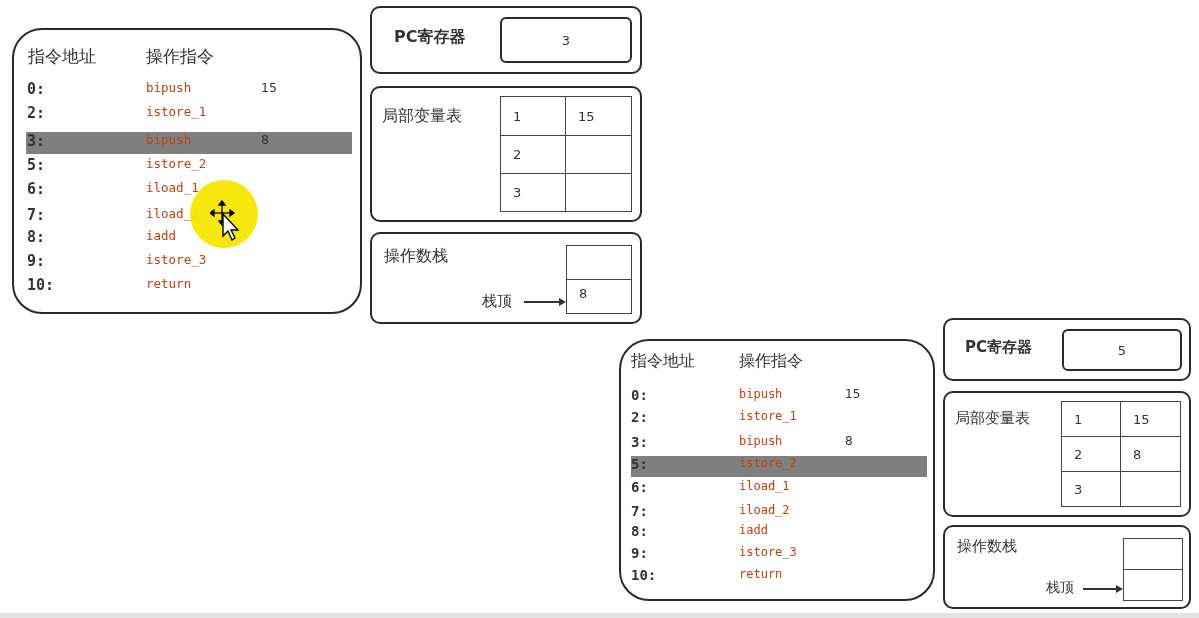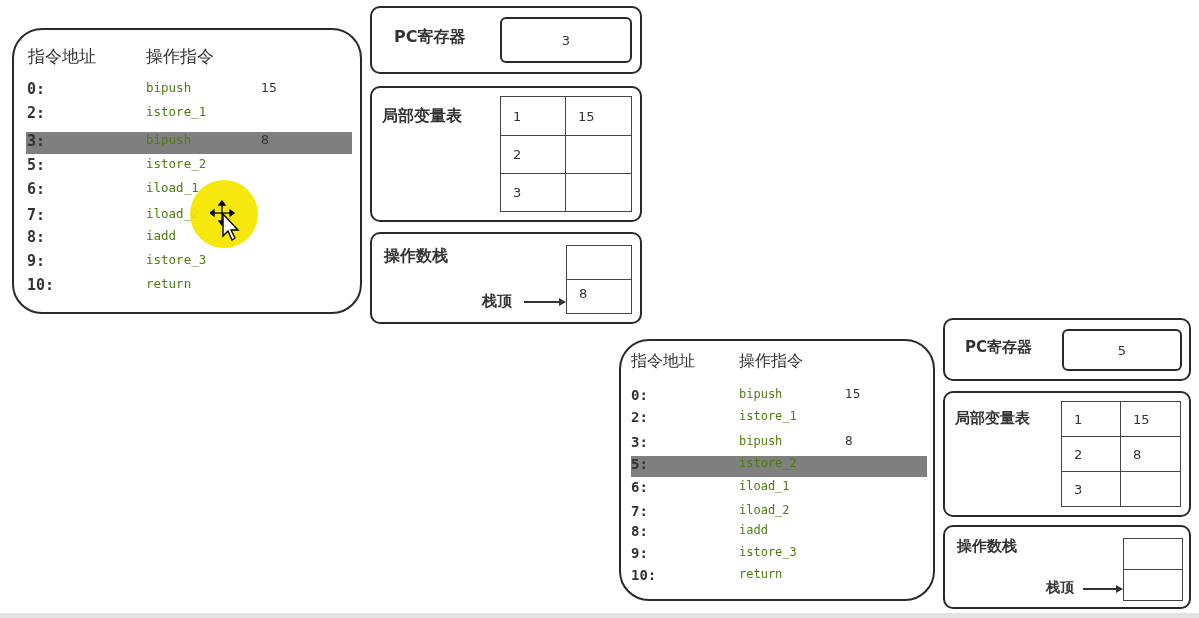--- a/index.html
+++ b/index.html
@@ -5,24 +5,24 @@
   html, body { margin:0; padding:0; }
   body { width:1199px; height:618px; background:#ffffff; position:relative; overflow:hidden;
          font-family:"DejaVu Sans", sans-serif; color:#222; }
   .abs { position:absolute; }
   .rbox { position:absolute; border:2px solid #2a2a2a; background:#fff; box-sizing:border-box; }
   .code-box { border-radius:30px; }
   .side-box { border-radius:10px; }
   .hdr { position:absolute; font-size:17px; color:#333; }
   .row { position:absolute; left:0; right:0; height:22px; }
   .row .addr { position:absolute; font-family:"DejaVu Sans Mono", monospace; font-size:15px; font-weight:bold; color:#333; }
-  .row .op { position:absolute; font-family:"DejaVu Sans Mono", monospace; font-size:12.5px; color:#4d7c0f; }
+  .row .op { position:absolute; font-family:"DejaVu Sans Mono", monospace; font-size:12.5px; color:#c2410c; }
   .row .arg { position:absolute; font-family:"DejaVu Sans", sans-serif; font-size:12.5px; color:#333; }
   .hl { position:absolute; background:#7f7f7f; }
-  .lbl { position:absolute; font-size:16px; color:#333;font-weight:bold; }
+  .lbl { position:absolute; font-size:16px; color:#333; }
   .pc-inner { position:absolute; border:2px solid #2a2a2a; border-radius:6px; box-sizing:border-box;
               display:flex; align-items:center; justify-content:center; font-size:13px; color:#333; }
   table.lv { position:absolute; border-collapse:collapse; }
   table.lv td { border:1.5px solid #444; font-size:13px; color:#333; padding:0 0 0 12px; vertical-align:middle; }
   .stack { position:absolute; border:1.5px solid #444; box-sizing:border-box; }
   .stack .cell { position:absolute; left:0; right:0; box-sizing:border-box; font-size:13px; color:#333; padding-left:12px; }
   .arrow-line { position:absolute; height:1.5px; background:#333; }
   .arrow-head { position:absolute; width:0; height:0; border-top:4px solid transparent; border-bottom:4px solid transparent; border-left:7px solid #333; }
   .bottom-bar { position:absolute; left:0; top:613px; width:1199px; height:5px; background:#e3e3e3; }
   .cursor-halo { position:absolute; border-radius:50%; background:#f5e600; opacity:0.95; }

